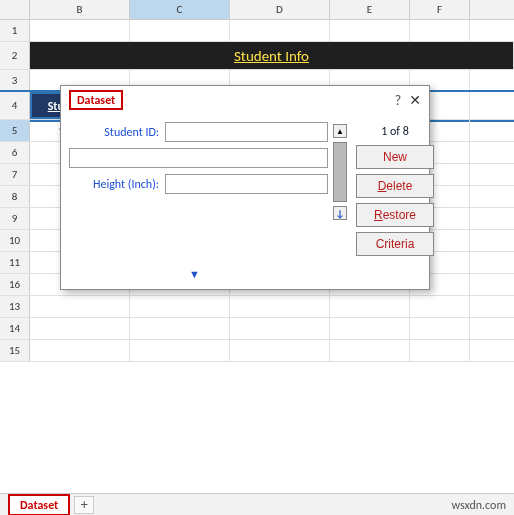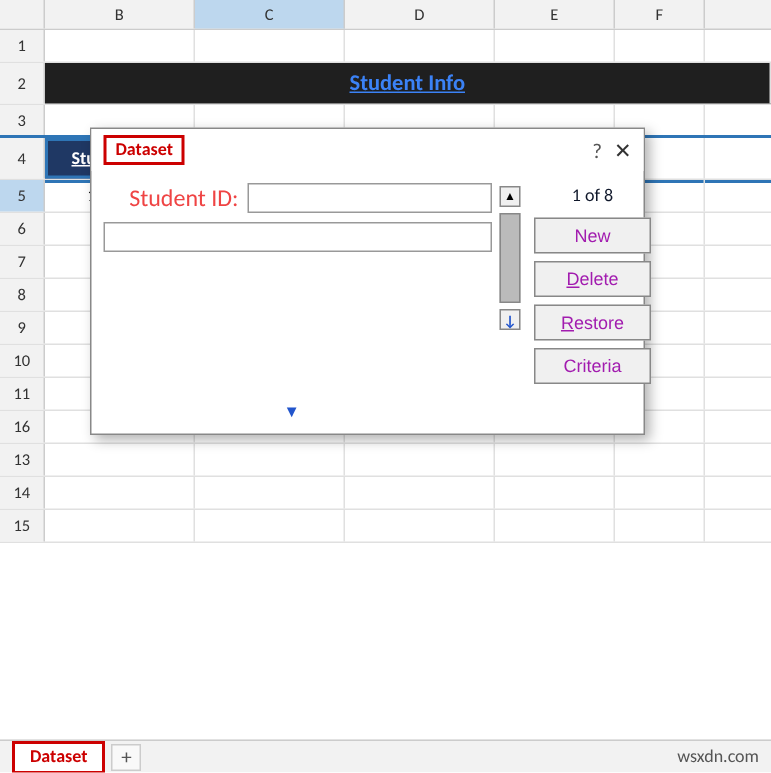--- a/index.html
+++ b/index.html
@@ -81,22 +81,22 @@
       align-items: center;
       padding: 0 4px;
       font-size: 12px;
       overflow: hidden;
       white-space: nowrap;
     }
 
     
     .title-cell {
       background: #1f1f1f;
-      color: #3b82f6;
-      font-weight: bold;
+      color: #fde047;
+      font-weight: normal;
       font-size: 15px;
       text-align: center;
       text-decoration: underline;
       justify-content: center;
       flex: 1;
     }
 
     
     .header-cell {
       background: #1f3864;
@@ -189,24 +189,24 @@
       display: flex;
       flex-direction: column;
       gap: 6px;
     }
     .form-row {
       display: flex;
       align-items: center;
       gap: 6px;
     }
     .form-label {
-      font-size: 16px;
+      font-size: 12px;
       width: 90px;
       text-align: right;
-      color: #ef4444;
+      color: #1d4ed8;
     }
     .form-input {
       flex: 1;
       height: 20px;
       border: 1px solid #999;
       font-size: 12px;
       padding: 0 3px;
       outline: none;
     }
 
@@ -267,21 +267,21 @@
       width: 78px;
       height: 24px;
       border: 1px solid #888;
       background: #f0f0f0;
       font-size: 12px;
       cursor: pointer;
       display: flex;
       align-items: center;
       justify-content: center;
       text-decoration: none;
-      color: #a21caf;
+      color: #b91c1c;
     }
     .dialog-btn .underline {
       text-decoration: underline;
     }
 
     
     .dialog-footer {
       padding: 4px 8px 8px 8px;
       display: flex;
       align-items: center;
@@ -504,20 +504,24 @@
 
     <div class="dialog-body">
 
       <div style="display:flex; flex:1; gap:4px;">
         <div class="dialog-form">
           <div class="form-row">
             <span class="form-label">Student ID:</span>
             <input class="form-input" type="text" value="" style="">
           </div>
           <div class="form-row">
+            <input class="form-input" type="text" value="" style="">
+          </div>
+          <div class="form-row">
+            <span class="form-label">Height (Inch):</span>
             <input class="form-input" type="text" value="" style="">
           </div>
         </div>
 
         <div class="scroll-area">
           <div class="scroll-arrow-up">▲</div>
           <div class="scroll-thumb"></div>
           <div class="scroll-arrow-down">↓</div>
         </div>
       </div>

